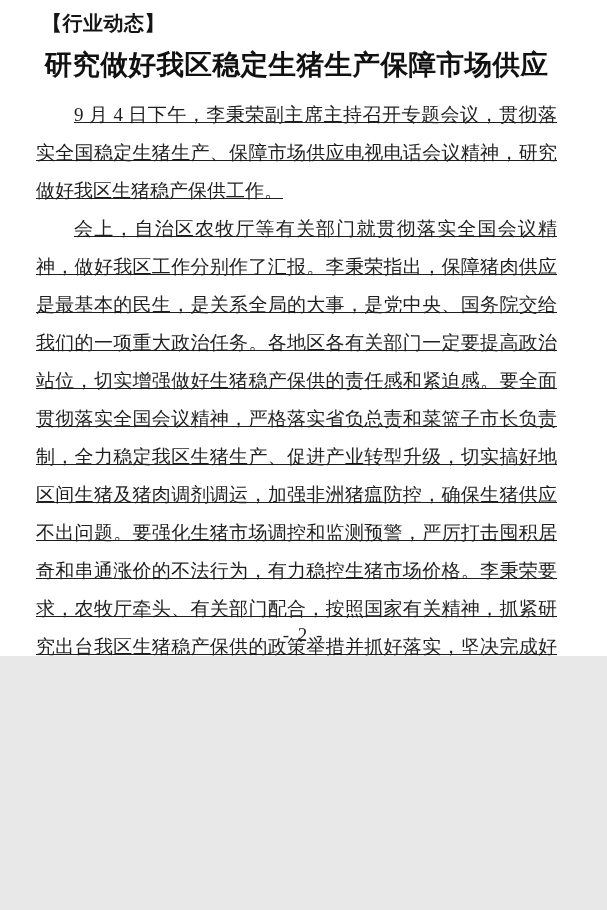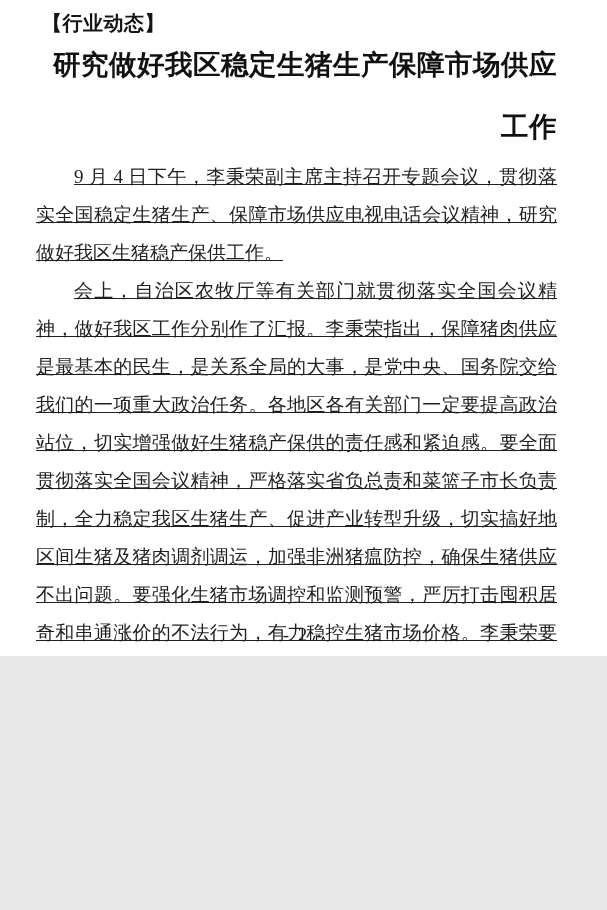--- a/index.html
+++ b/index.html
@@ -25,21 +25,21 @@
     font-weight: 600;
     letter-spacing: 0.5px;
     margin-left: 6px;
     color: #151515;
   }
   .title {
     font-family: "Liberation Serif", "DejaVu Serif", serif;
     font-size: 27.5px;
     font-weight: 700;
     line-height: 62px;
-    text-align: right;
+    text-align: center;
     color: #111111;
     letter-spacing: 0.5px;
   }
   .body-text {
     font-family: "Liberation Serif", "DejaVu Serif", serif;
     font-size: 19px;
     line-height: 38px;
     text-align: justify;
     text-justify: inter-ideograph;
     color: #1f1f1f;
@@ -73,21 +73,20 @@
 </style>
 </head>
 <body>
 
 <div class="page">
 
   <div class="section-tag">【行业动态】</div>
 
   <div class="title">
     <div>研究做好我区稳定生猪生产保障市场供应</div>
-    <div>工作</div>
   </div>
 
   <div class="body-text">
     <p>9 月 4 日下午，李秉荣副主席主持召开专题会议，贯彻落实全国稳定生猪生产、保障市场供应电视电话会议精神，研究做好我区生猪稳产保供工作。</p>
     <p>会上，自治区农牧厅等有关部门就贯彻落实全国会议精神，做好我区工作分别作了汇报。李秉荣指出，保障猪肉供应是最基本的民生，是关系全局的大事，是党中央、国务院交给我们的一项重大政治任务。各地区各有关部门一定要提高政治站位，切实增强做好生猪稳产保供的责任感和紧迫感。要全面贯彻落实全国会议精神，严格落实省负总责和菜篮子市长负责制，全力稳定我区生猪生产、促进产业转型升级，切实搞好地区间生猪及猪肉调剂调运，加强非洲猪瘟防控，确保生猪供应不出问题。要强化生猪市场调控和监测预警，严厉打击囤积居奇和串通涨价的不法行为，有力稳控生猪市场价格。李秉荣要求，农牧厅牵头、有关部门配合，按照国家有关精神，抓紧研究出台我区生猪稳产保供的政策举措并抓好落实，坚决完成好保障猪肉供应这项重大政治任务。</p>
   </div>
 
   <div class="source-note">（稿件来源：内蒙古日报）</div>
 
   <div class="page-number">- 2 -</div>

